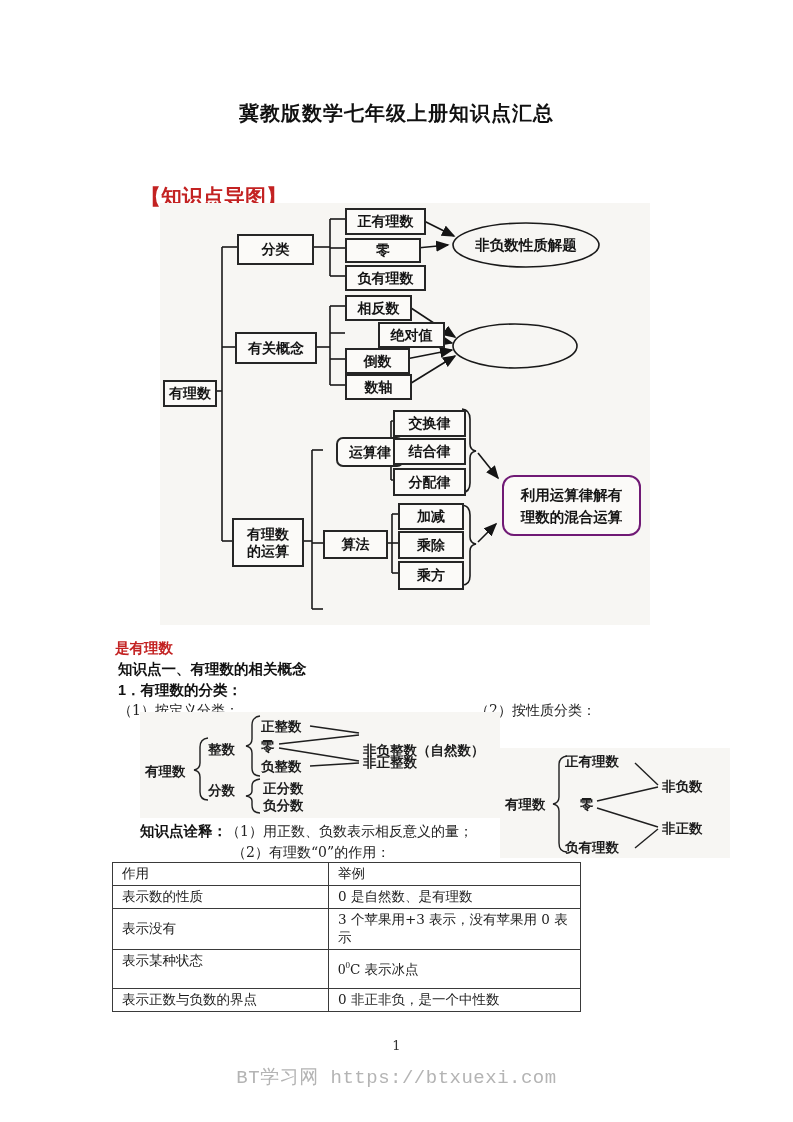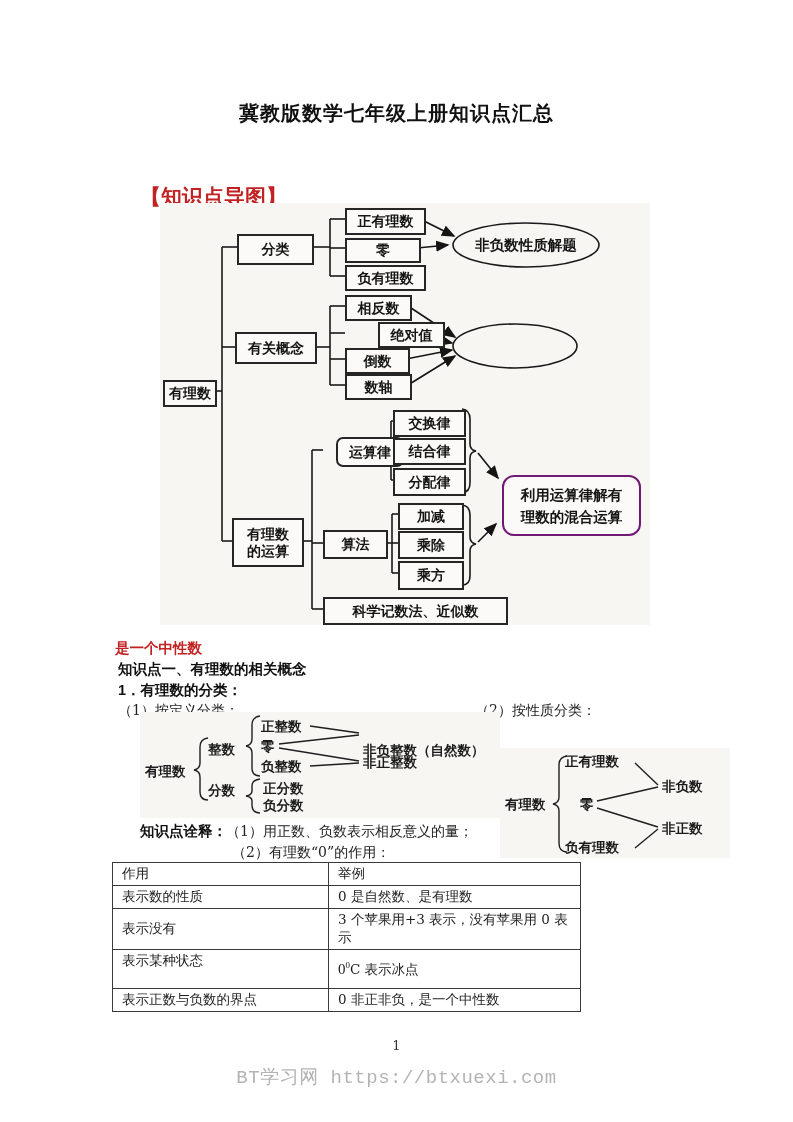--- a/index.html
+++ b/index.html
@@ -127,29 +127,28 @@
       <span>的运算</span>
     </div>
     <div class="mm-box" style="left:176px;top:234px;width:64px;height:26px;border-radius:7px;">运算律</div>
     <div class="mm-box" style="left:233px;top:207px;width:69px;height:23px;">交换律</div>
     <div class="mm-box" style="left:233px;top:235px;width:69px;height:23px;">结合律</div>
     <div class="mm-box" style="left:233px;top:265px;width:69px;height:24px;">分配律</div>
     <div class="mm-box" style="left:163px;top:327px;width:61px;height:25px;">算法</div>
     <div class="mm-box" style="left:238px;top:300px;width:62px;height:23px;">加减</div>
     <div class="mm-box" style="left:238px;top:328px;width:62px;height:24px;">乘除</div>
     <div class="mm-box" style="left:238px;top:358px;width:62px;height:25px;">乘方</div>
-    <div class="mm-box" style="left:163px;top:394px;width:181px;height:24px;">科学记数法、近似数</div>
 
     <div class="mm-rbox" style="left:342px;top:272px;width:135px;height:57px;flex-direction:column;">
       <span>利用运算律解有</span>
       <span>理数的混合运算</span>
     </div>
   </div>
 
-  <div class="abs red-head" style="top:639px;left:115px;font-size:14.5px;">是一个中性数</div>
+  <div class="abs red-head" style="top:639px;left:115px;font-size:14.5px;">是有理数</div>
   <div class="abs bold-head" style="top:660px;left:118px;font-size:14.5px;">知识点一、有理数的相关概念</div>
   <div class="abs bold-head" style="top:681px;left:118px;font-size:14.5px;">1．有理数的分类：</div>
   <div class="abs body-txt" style="top:702px;left:118px;">（1）按定义分类：</div>
   <div class="abs body-txt" style="top:702px;left:475px;">（2）按性质分类：</div>
 
   <div class="abs scanzone" style="left:140px;top:712px;width:360px;height:106px;">
     <svg width="360" height="106" viewBox="0 0 360 106">
       <g stroke="#1f1f1f" stroke-width="1.4" fill="none">
         <line x1="170" y1="14" x2="219" y2="21"></line>
         <line x1="139" y1="32" x2="219" y2="23"></line>

